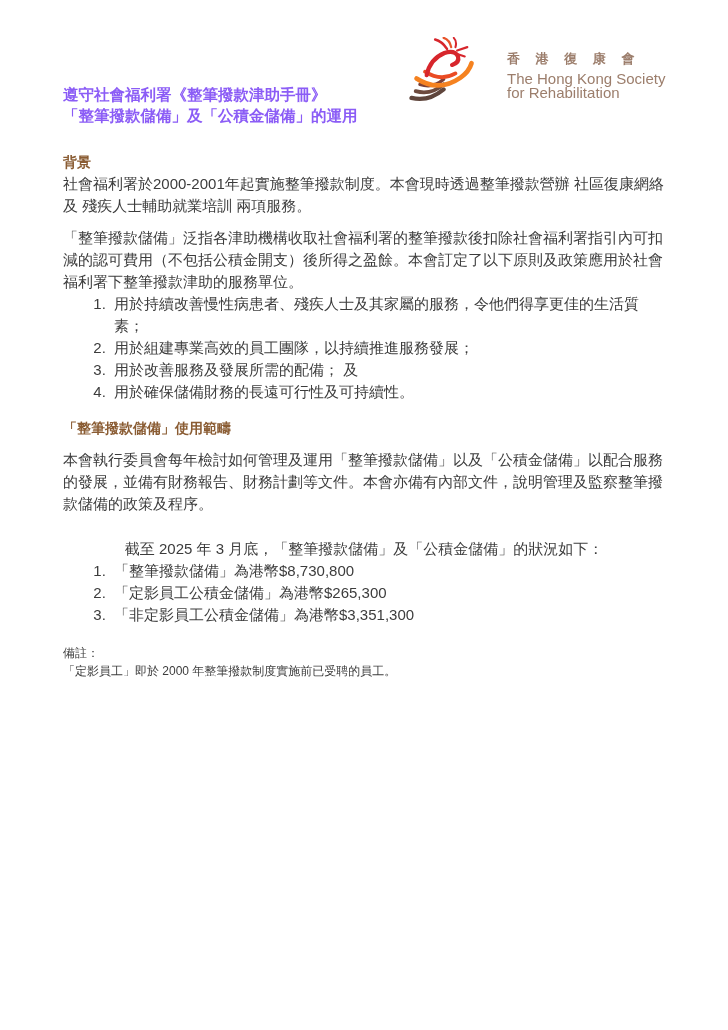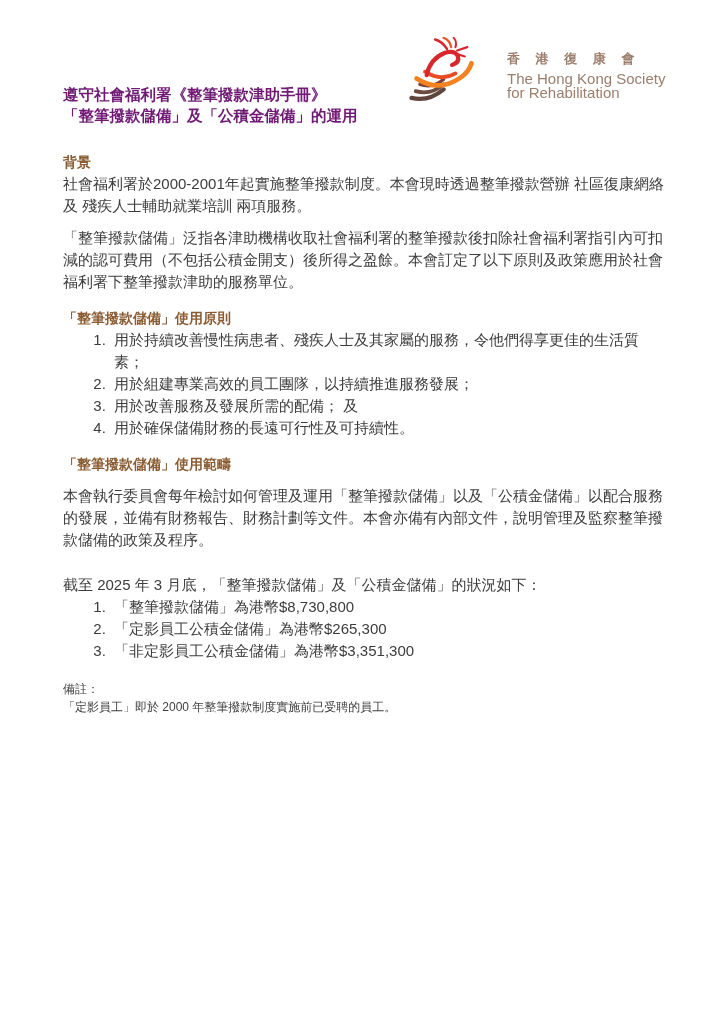--- a/index.html
+++ b/index.html
@@ -17,26 +17,26 @@
   }
   .logo{
     position:absolute;top:37px;left:403px;
     display:flex;align-items:center;gap:16px;
   }
   .logo-mark{width:88px;height:66px;flex:0 0 auto;}
   .logo-text{padding-top:8px;color:#9c7e6c;}
   .logo-text .zh{font-size:13px;letter-spacing:6px;font-weight:bold;margin-bottom:3px;white-space:nowrap;}
   .logo-text .en{font-size:15px;line-height:14px;white-space:nowrap;}
   .content{padding-top:84px;}
-  .doc-title{color:#701a75;font-weight:bold;font-size:15.5px;line-height:21px;}
+  .doc-title{color:#8b5cf6;font-weight:bold;font-size:15.5px;line-height:21px;}
   .sec-heading{color:#8a5c33;font-weight:bold;font-size:14px;margin-top:14px;line-height:22px;}
   .sec-heading.first{margin-top:25px;}
   p.body{margin:0;line-height:22px;}
   p.body.gap{margin-top:10px;}
-  p.body.biggap{margin-top:23px;}
+  p.body.biggap{margin-top:23px;text-align:center;}
   ol.doc-list{margin:0;padding:0 0 0 47px;line-height:22px;}
   ol.doc-list li{padding-left:4px;margin:0;}
   .footnotes{margin-top:18px;font-size:12px;line-height:18px;color:#3c3c3c;}
   .footnotes div{margin:0;}
 </style>
 </head>
 <body>
 
 <div class="page">
 
@@ -72,21 +72,20 @@
 
     <div class="doc-title">
       <div>遵守社會福利署《整筆撥款津助手冊》</div>
       <div>「整筆撥款儲備」及「公積金儲備」的運用</div>
     </div>
 
     <div class="sec-heading first">背景</div>
     <p class="body">社會福利署於2000-2001年起實施整筆撥款制度。本會現時透過整筆撥款營辦 社區復康網絡 及 殘疾人士輔助就業培訓 兩項服務。</p>
     <p class="body gap">「整筆撥款儲備」泛指各津助機構收取社會福利署的整筆撥款後扣除社會福利署指引內可扣減的認可費用（不包括公積金開支）後所得之盈餘。本會訂定了以下原則及政策應用於社會福利署下整筆撥款津助的服務單位。</p>
 
-    <div class="sec-heading">「整筆撥款儲備」使用原則</div>
     <ol class="doc-list">
       <li>用於持續改善慢性病患者、殘疾人士及其家屬的服務，令他們得享更佳的生活質素；</li>
       <li>用於組建專業高效的員工團隊，以持續推進服務發展；</li>
       <li>用於改善服務及發展所需的配備；  及</li>
       <li>用於確保儲備財務的長遠可行性及可持續性。</li>
     </ol>
 
     <div class="sec-heading">「整筆撥款儲備」使用範疇</div>
 
     <p class="body gap">本會執行委員會每年檢討如何管理及運用「整筆撥款儲備」以及「公積金儲備」以配合服務的發展，並備有財務報告、財務計劃等文件。本會亦備有內部文件，說明管理及監察整筆撥款儲備的政策及程序。</p>

